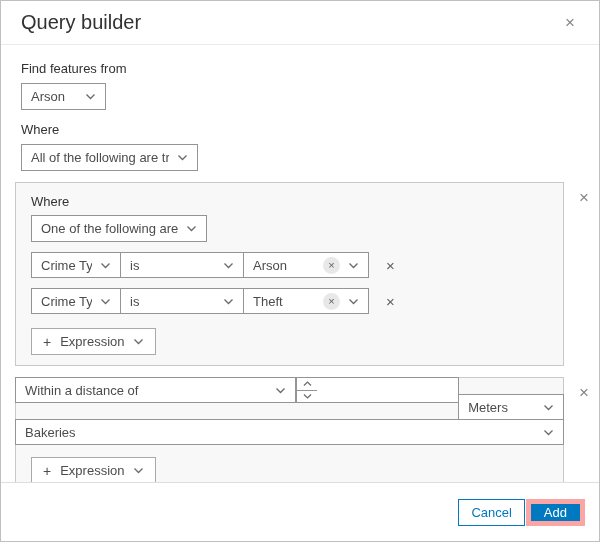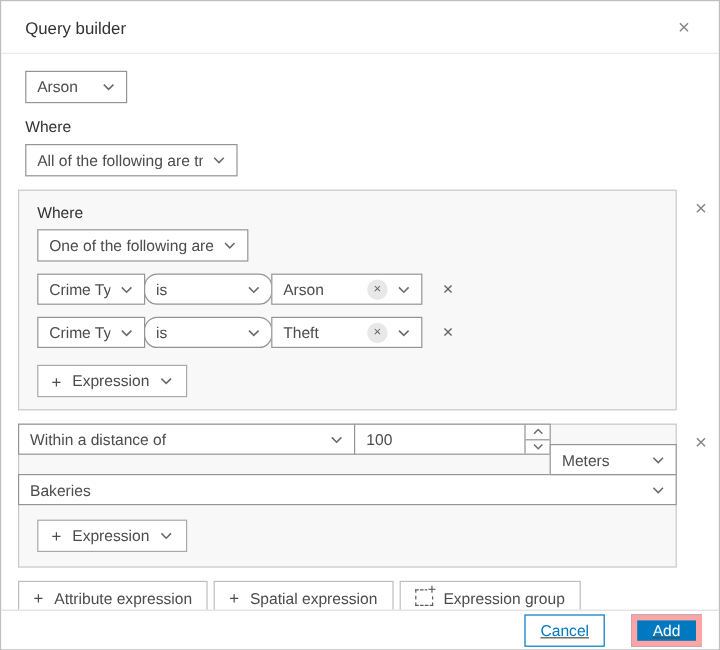--- a/index.html
+++ b/index.html
@@ -4,41 +4,41 @@
 <style>
   html,body{margin:0;padding:0;background:#fff;}
   .dialog{
     width:600px;height:542px;box-sizing:border-box;background:#fff;
     border:1px solid #bfbfbf;position:relative;
     font-family:"Liberation Sans", sans-serif;font-size:13px;color:#4c4c4c;
     overflow:hidden;
   }
   .header{height:44px;display:flex;align-items:center;justify-content:space-between;
     padding:0 20px;border-bottom:1px solid #ebebeb;box-sizing:border-box;}
-  .title{font-size:14px;color:#323232;}
+  .title{font-size:20px;color:#323232;}
   .xbtn{color:#868686;font-size:17px;line-height:1;cursor:pointer;background:none;border:none;
     font-family:"Liberation Sans", sans-serif;padding:2px 4px;}
   .body{padding:14px 0 0 14px;}
   .label{color:#323232;margin:2px 0 7px 6px;}
   .sel{box-sizing:border-box;height:27px;background:#fff;border:1px solid #949494;
     display:flex;align-items:center;padding:0 9px;cursor:pointer;color:#4c4c4c;}
   .sel .txt{flex:1 1 auto;white-space:nowrap;overflow:hidden;}
   .chev{flex:0 0 auto;margin-left:8px;display:inline-flex;}
   .sel-crime{width:85px;margin-left:6px;margin-bottom:12px;}
   .sel-combine-top{width:177px;margin-left:6px;margin-bottom:11px;}
   .groupwrap{position:relative;padding-right:35px;margin-bottom:11px;}
   .groupbox{background:#f8f8f8;border:1px solid #c9c9c9;box-sizing:border-box;}
   .group-close{position:absolute;right:6px;top:5px;}
   .g1-inner{padding:9px 15px 10px 15px;}
   .g1-label{color:#323232;margin:2px 0 6px 0;}
   .sel-combine{width:176px;margin-bottom:10px;}
   .cond-row{display:flex;align-items:center;margin-bottom:10px;}
   .cond-row .sel{height:26px;}
   .cond-field{width:90px;}
-  .cond-op{width:107px;margin-left:-1px;border-radius:11px;}
+  .cond-op{width:124px;margin-left:-1px;}
   .cond-val{width:126px;margin-left:-1px;}
   .chip-x{flex:0 0 auto;width:17px;height:17px;border-radius:50%;background:#e8e8e8;
     display:inline-flex;align-items:center;justify-content:center;color:#5f5f5f;
     font-size:11px;line-height:1;margin-left:6px;cursor:pointer;}
   .row-x{background:none;border:none;color:#5f5f5f;font-size:15px;line-height:1;
     margin-left:13px;cursor:pointer;font-family:"Liberation Sans", sans-serif;padding:2px 4px;}
   .btn-expression{display:inline-flex;align-items:center;height:27px;box-sizing:border-box;
     background:#fff;border:1px solid #a9a9a9;padding:0 11px;cursor:pointer;color:#4c4c4c;
     font-family:"Liberation Sans", sans-serif;font-size:13px;margin-top:4px;}
   .plus{margin-right:9px;font-size:14px;color:#4c4c4c;}
@@ -57,40 +57,41 @@
   .sel-layer{margin:-1px -1px 0 -1px;height:26px;}
   .g2-inner{padding:12px 15px 12px 15px;}
   .actions{display:flex;gap:5px;margin-top:11px;}
   .action-btn{display:inline-flex;align-items:center;height:28px;box-sizing:border-box;
     background:#fff;border:1px solid #bdbdbd;padding:0 12px;cursor:pointer;color:#4c4c4c;
     font-family:"Liberation Sans", sans-serif;font-size:13px;}
   .eg-icon{width:13px;height:12px;border:1px dashed #5c5c5c;display:inline-block;
     position:relative;margin-right:9px;}
   .eg-plus{position:absolute;top:-7px;right:-5px;background:#fff;padding:0 1px;
     font-size:12px;line-height:1;color:#4c4c4c;}
-  .footer{position:absolute;left:0;right:0;bottom:0;height:33px;border-top:1px solid #dedede;
-    display:flex;align-items:center;justify-content:flex-end;gap:22px;padding:0 14px;box-sizing:border-box;
-    background:#fff;text-decoration:underline;}
+  .footer{position:absolute;left:0;right:0;bottom:0;height:59px;border-top:1px solid #dedede;
+    display:flex;align-items:center;justify-content:flex-end;gap:1px;padding:0 14px;box-sizing:border-box;
+    background:#fff;}
   .btn-cancel{height:27px;box-sizing:border-box;background:#fff;border:1px solid #0079c1;
     color:#0079c1;padding:0 12px;font:13px "Liberation Sans", sans-serif;cursor:pointer;}
   .btn-add{height:27px;box-sizing:border-box;background:#0079c1;border:5px solid #fca5a5;
     color:#fff;padding:0 13px;font:13px "Liberation Sans", sans-serif;cursor:pointer;}
 </style>
 </head>
 <body>
 
 <div class="dialog">
 
   <div class="header">
     <div class="title">Query builder</div>
     <button class="xbtn">×</button>
   </div>
 
   <div class="body">
 
+    <div class="label">Find features from</div>
     <div class="sel sel-crime">
       <span class="txt">Arson</span>
       <span class="chev">
         <svg width="11" height="7" viewBox="0 0 11 7">
             <path d="M1.5 1.5 L5.5 5.5 L9.5 1.5" stroke="#6a6a6a" stroke-width="1.3" fill="none"></path>
           </svg>
       </span>
     </div>
 
     <div class="label">Where</div>
@@ -193,21 +194,20 @@
         <div class="g2-row">
           <div class="sel sel-distance">
             <span class="txt">Within a distance of</span>
             <span class="chev">
               <svg width="11" height="7" viewBox="0 0 11 7">
                   <path d="M1.5 1.5 L5.5 5.5 L9.5 1.5" stroke="#6a6a6a" stroke-width="1.3" fill="none"></path>
                 </svg>
             </span>
           </div>
           <div class="numwrap">
-            <input value="100" style="">
             <div class="spinner">
               <span class="spin spin-up">
                 <svg width="9" height="6" viewBox="0 0 9 6">
                     <path d="M1 4.5 L4.5 1 L8 4.5" stroke="#6a6a6a" stroke-width="1.2" fill="none"></path>
                   </svg>
               </span>
               <span class="spin">
                 <svg width="9" height="6" viewBox="0 0 9 6">
                     <path d="M1 1.5 L4.5 5 L8 1.5" stroke="#6a6a6a" stroke-width="1.2" fill="none"></path>
                   </svg>

